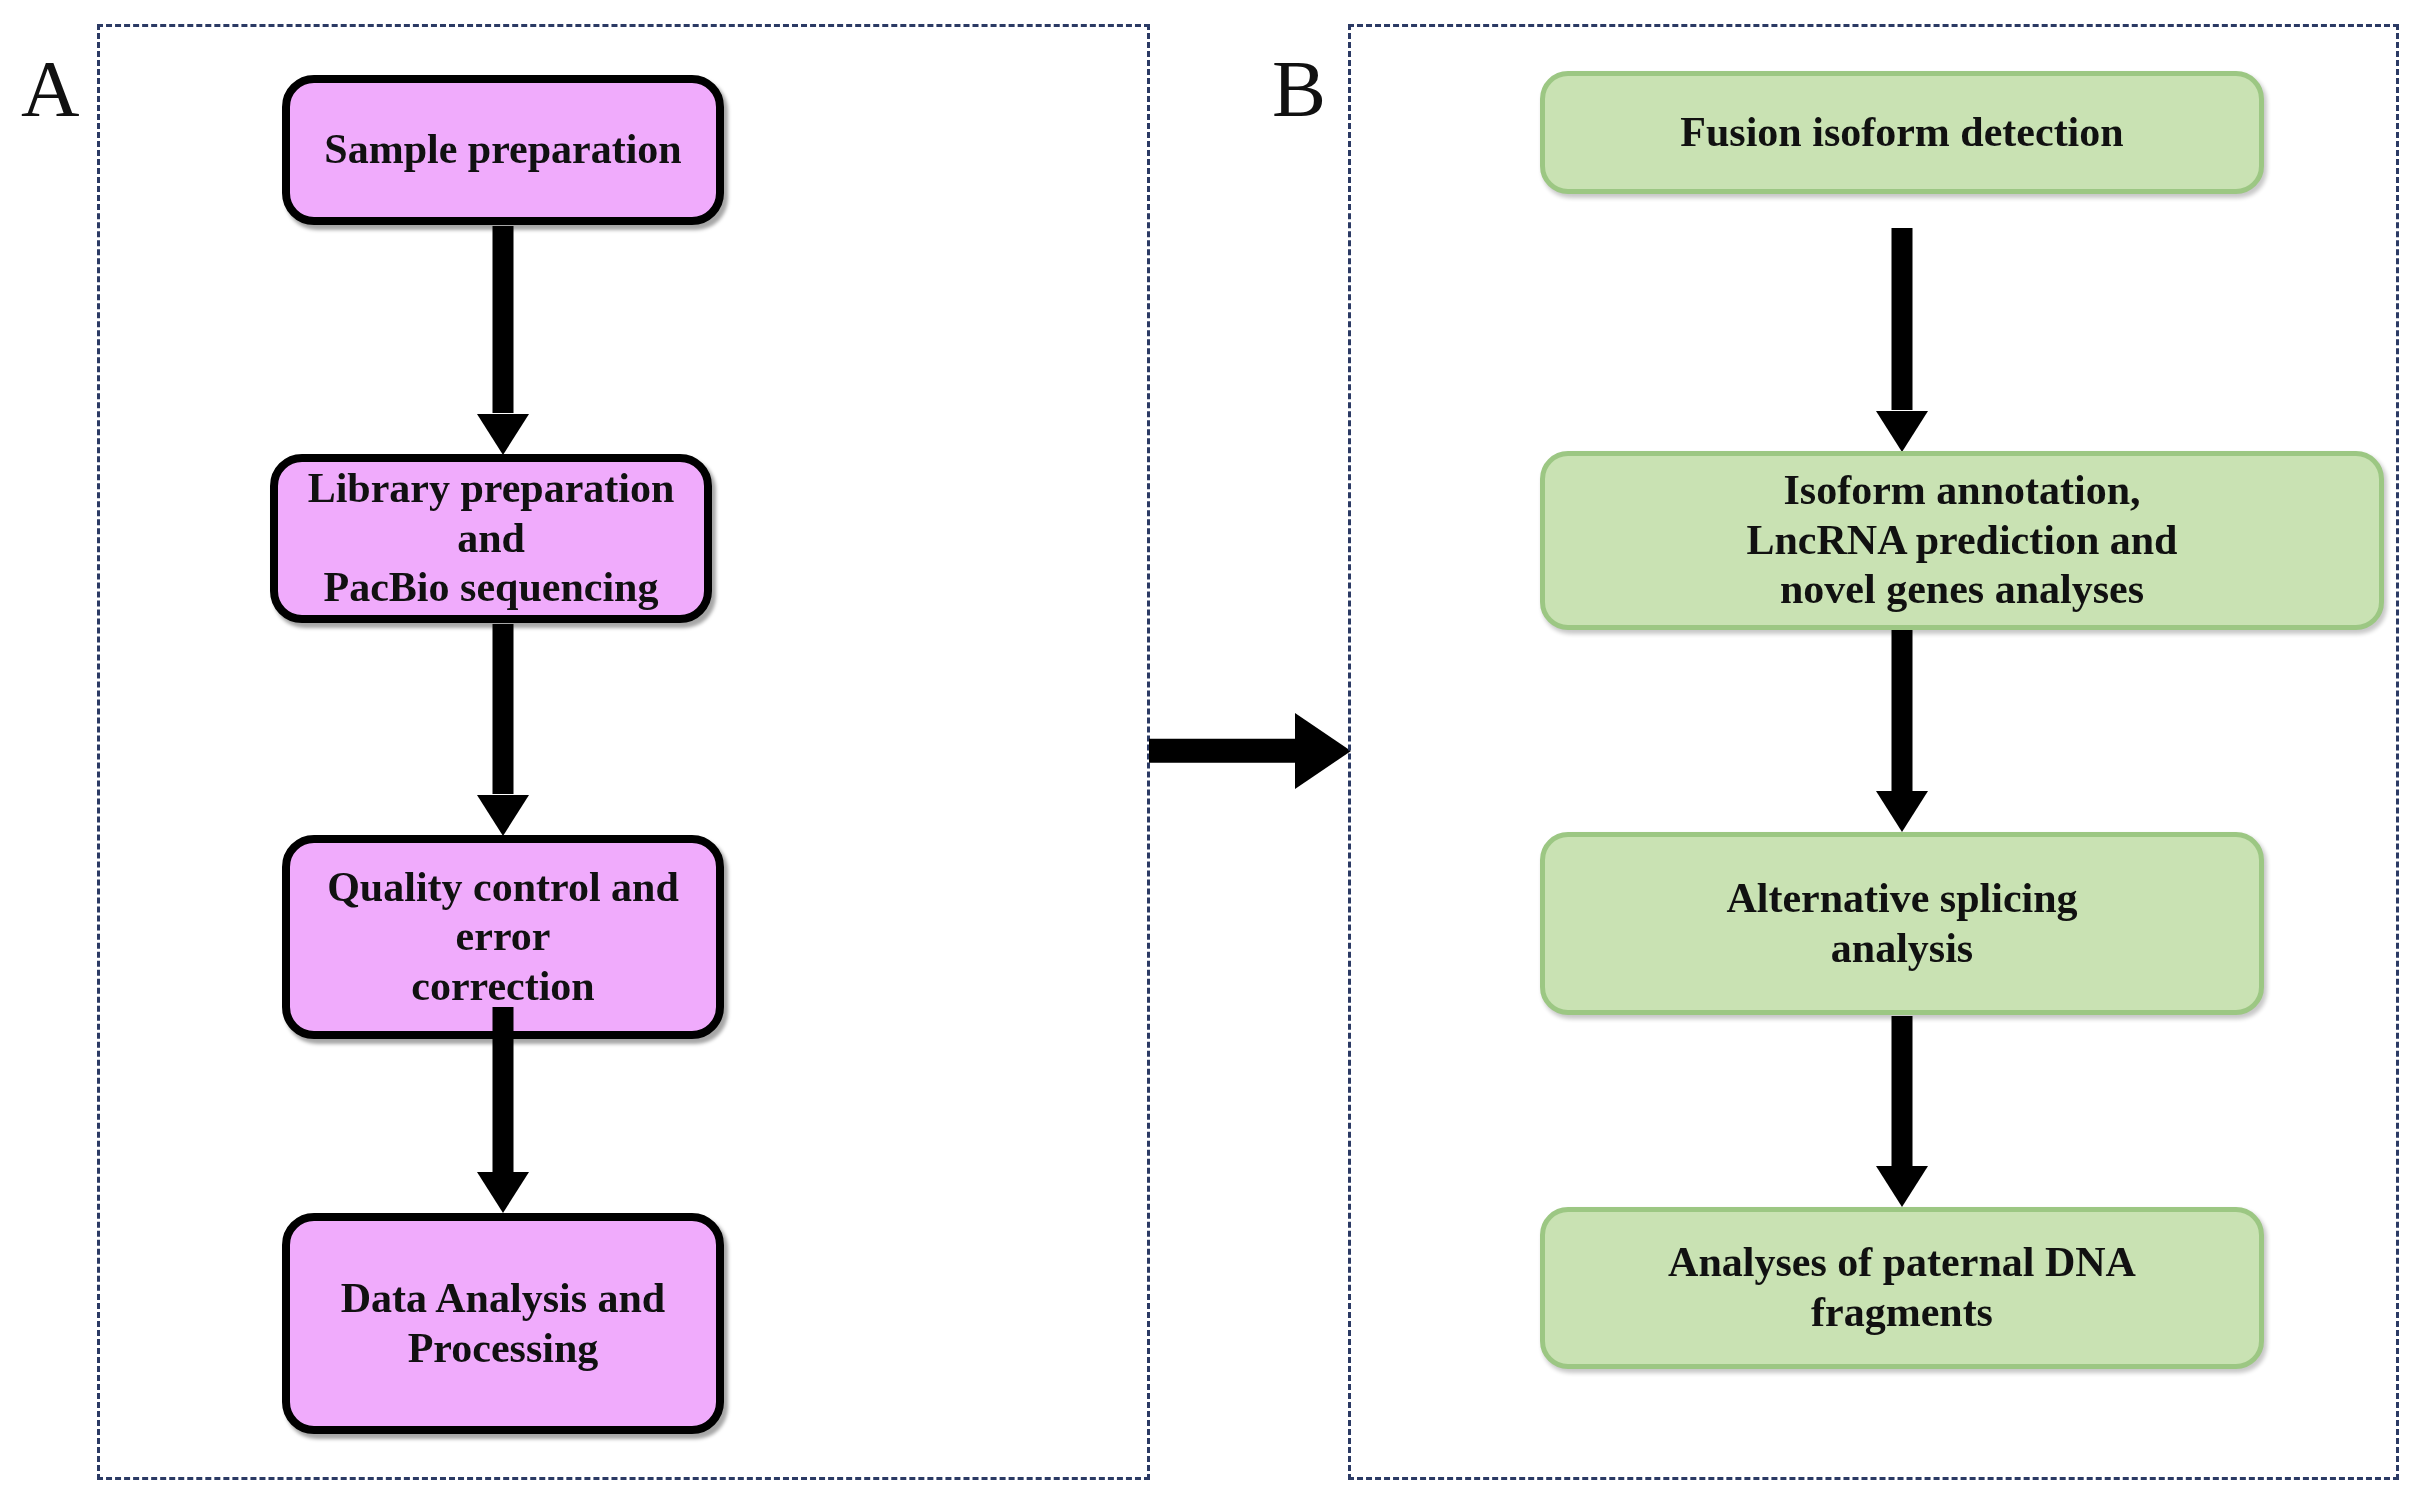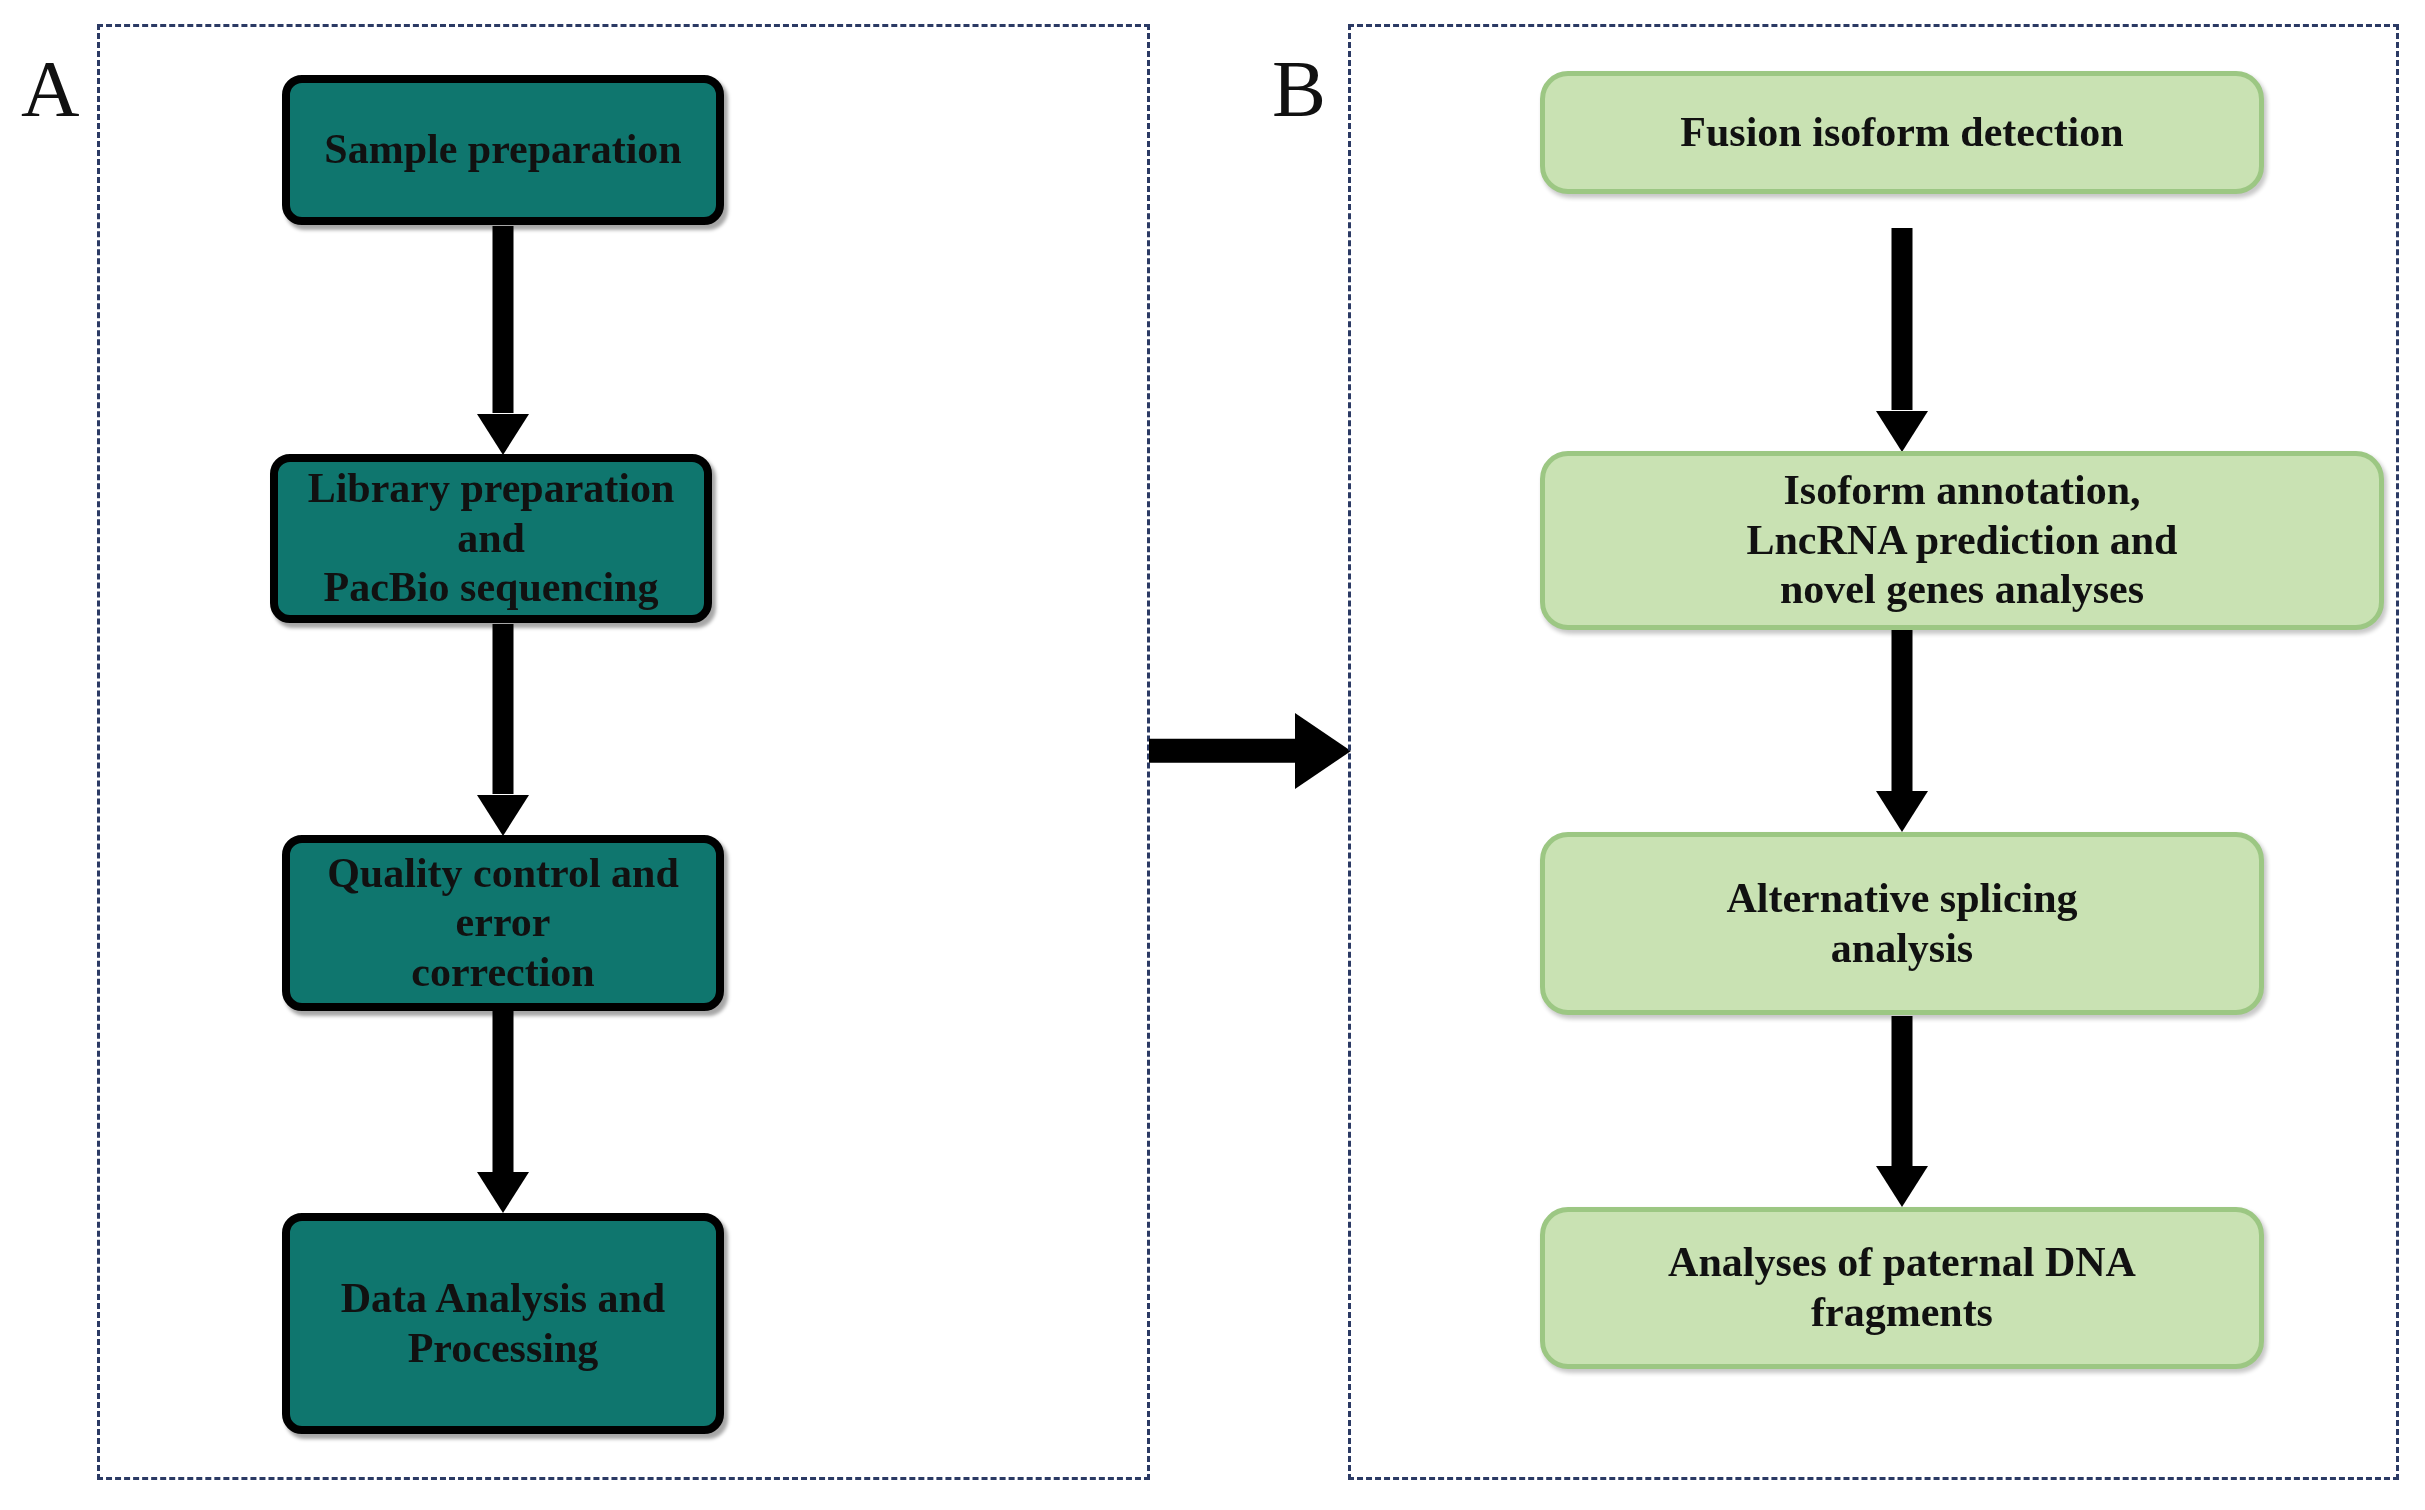--- a/index.html
+++ b/index.html
@@ -55,36 +55,36 @@
     font-size: 42px;
     line-height: 1.18;
     padding: 5.6px 17px;
   }
   .flow-box .label {
     display: block;
     width: 100%;
   }
 
   .box-gray {
-    background: #0f766e;
+    background: #f0abfc;
     border: 8.5px solid #000000;
-    border-radius: 20px;
+    border-radius: 32px;
     box-shadow: 3.8px 4.7px 3.8px rgba(0,0,0,0.35);
   }
   .box-green {
     background: #c9e2b3;
     border: 5.6px solid #9cc783;
     border-radius: 28px;
     box-shadow: 2.8px 3.8px 4.7px rgba(0,0,0,0.22);
   }
 
   
   #a-box-1 { left: 282px; top: 75px;   width: 442px; height: 150px; }
   #a-box-2 { left: 270px; top: 454px;  width: 442px; height: 169px; }
-  #a-box-3 { left: 282px; top: 835px;  width: 442px; height: 176px; }
+  #a-box-3 { left: 282px; top: 835px;  width: 442px; height: 204px; }
   #a-box-4 { left: 282px; top: 1213px; width: 442px; height: 221px; }
 
   
   #b-box-1 { left: 1540px; top: 71px;   width: 724px; height: 123px; }
   #b-box-2 { left: 1540px; top: 451px;  width: 844px; height: 179px; }
   #b-box-3 { left: 1540px; top: 832px;  width: 724px; height: 183px; }
   #b-box-4 { left: 1540px; top: 1207px; width: 724px; height: 162px; }
 
   
   .arrow-v {

